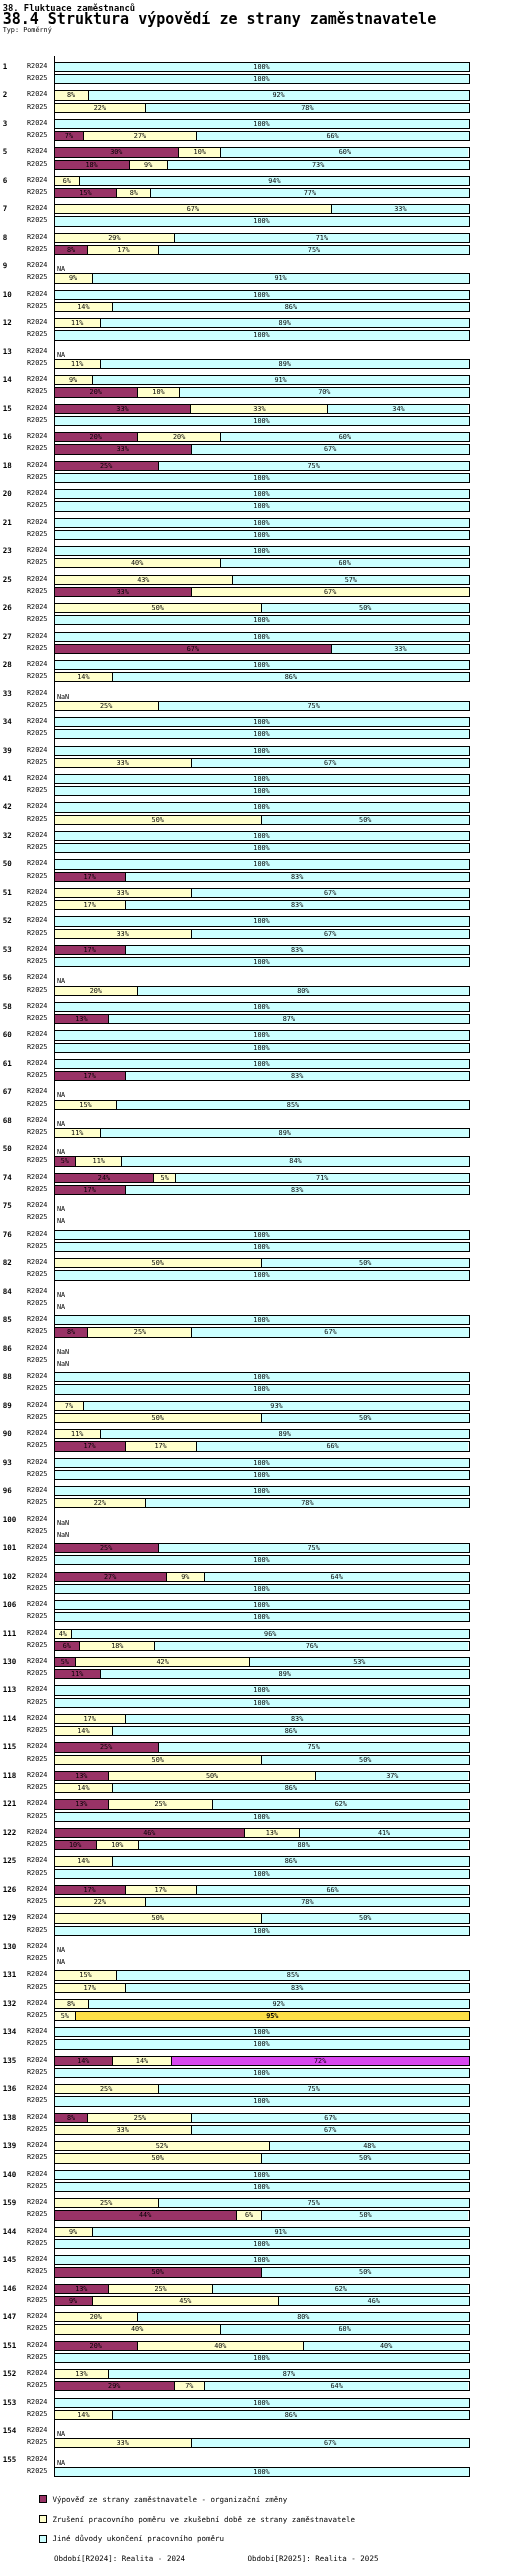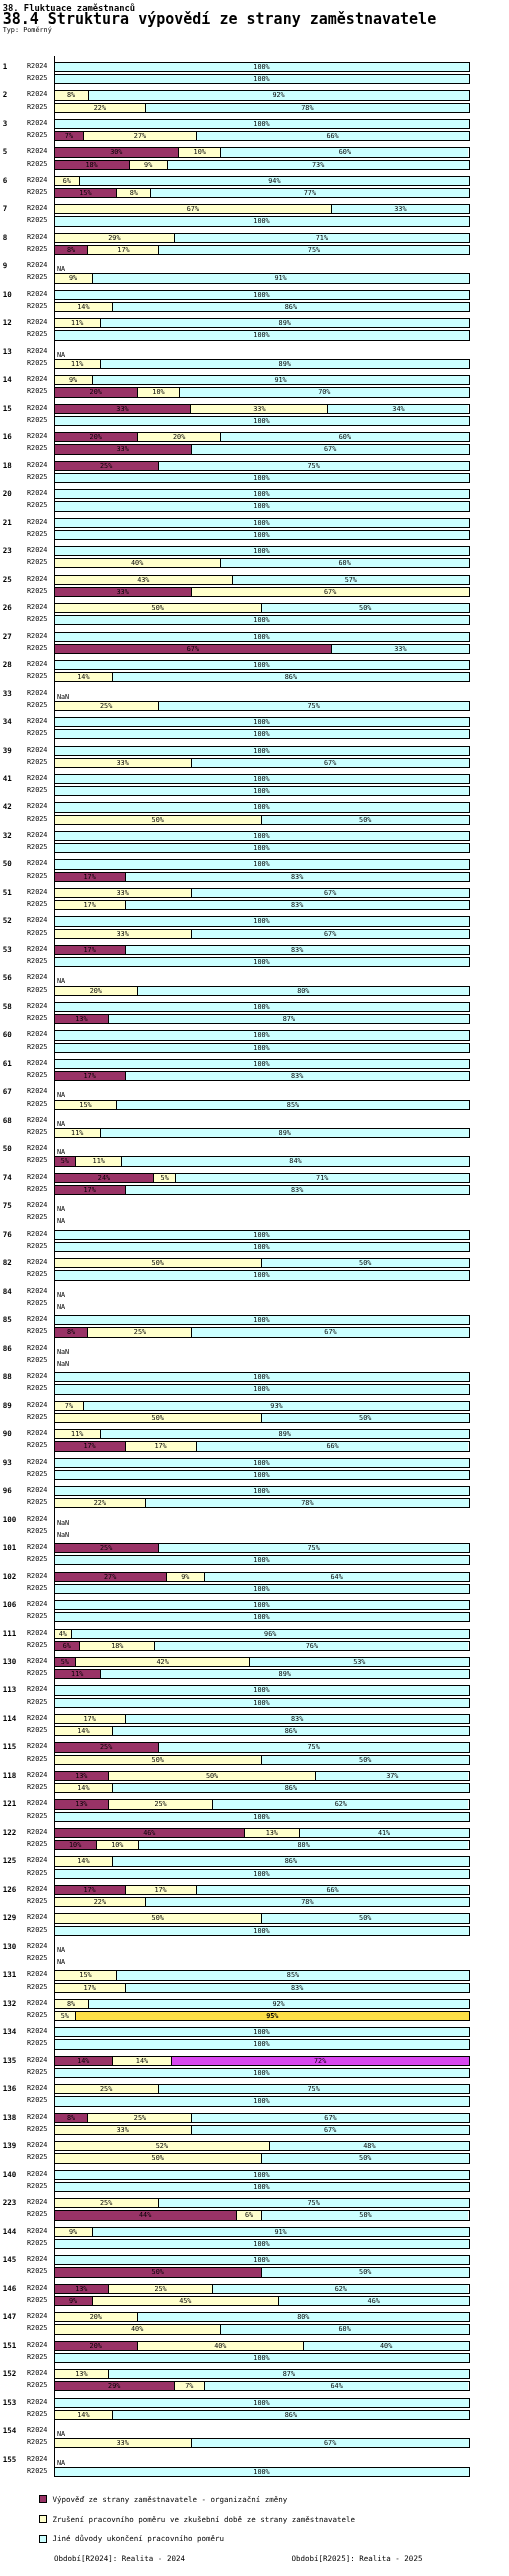--- a/index.html
+++ b/index.html
@@ -23,21 +23,21 @@
        overflow:hidden;font-size:6.8px;line-height:8.2px;}
   .seg:not(:last-child){border-right:0.7px solid #000;}
   .pct{white-space:nowrap;}
   .na{font-size:6.8px;line-height:9.5px;padding-left:3.4px;display:inline-block;}
   .legend{margin:19px 0 0 31px;}
   .legend-item{display:flex;align-items:center;margin-bottom:11.5px;height:8.2px;padding-left:8px;}
   .swatch{width:6.1px;height:6.1px;border:0.7px solid #000;display:inline-block;margin-right:5.4px;}
   .legend-label{font-size:7.5px;white-space:nowrap;}
   .footer{margin-top:6.8px;font-size:7.5px;white-space:nowrap;}
   .footer .f1{margin-left:54px;text-align:center;}
-  .footer .f2{margin-left:102px;}
+  .footer .f2{margin-left:58px;}
 </style>
 </head>
 <body>
 
 <div class="header">
   <div class="title">38. Fluktuace zaměstnanců</div>
   <div class="subtitle">38.4 Struktura výpovědí ze strany zaměstnavatele</div>
   <div class="typ">Typ: Poměrný</div>
 </div>
 
@@ -2111,21 +2111,21 @@
               <div class="bar">
                 <div class="seg" style="width: 100%; background: rgb(204, 255, 255);">
                   <span class="pct">100%</span>
                 </div>
               </div>
             </div>
           </div>
         </div>
       </div>
       <div class="group">
-        <div class="gnum">223</div>
+        <div class="gnum">159</div>
         <div class="bars">
           <div class="brow">
             <div class="slabel">R2024</div>
             <div class="barea">
               <div class="bar">
                 <div class="seg" style="width: 25%; background: rgb(255, 255, 204);">
                   <span class="pct">25%</span>
                 </div>
                 <div class="seg" style="width: 75%; background: rgb(204, 255, 255);">
                   <span class="pct">75%</span>

